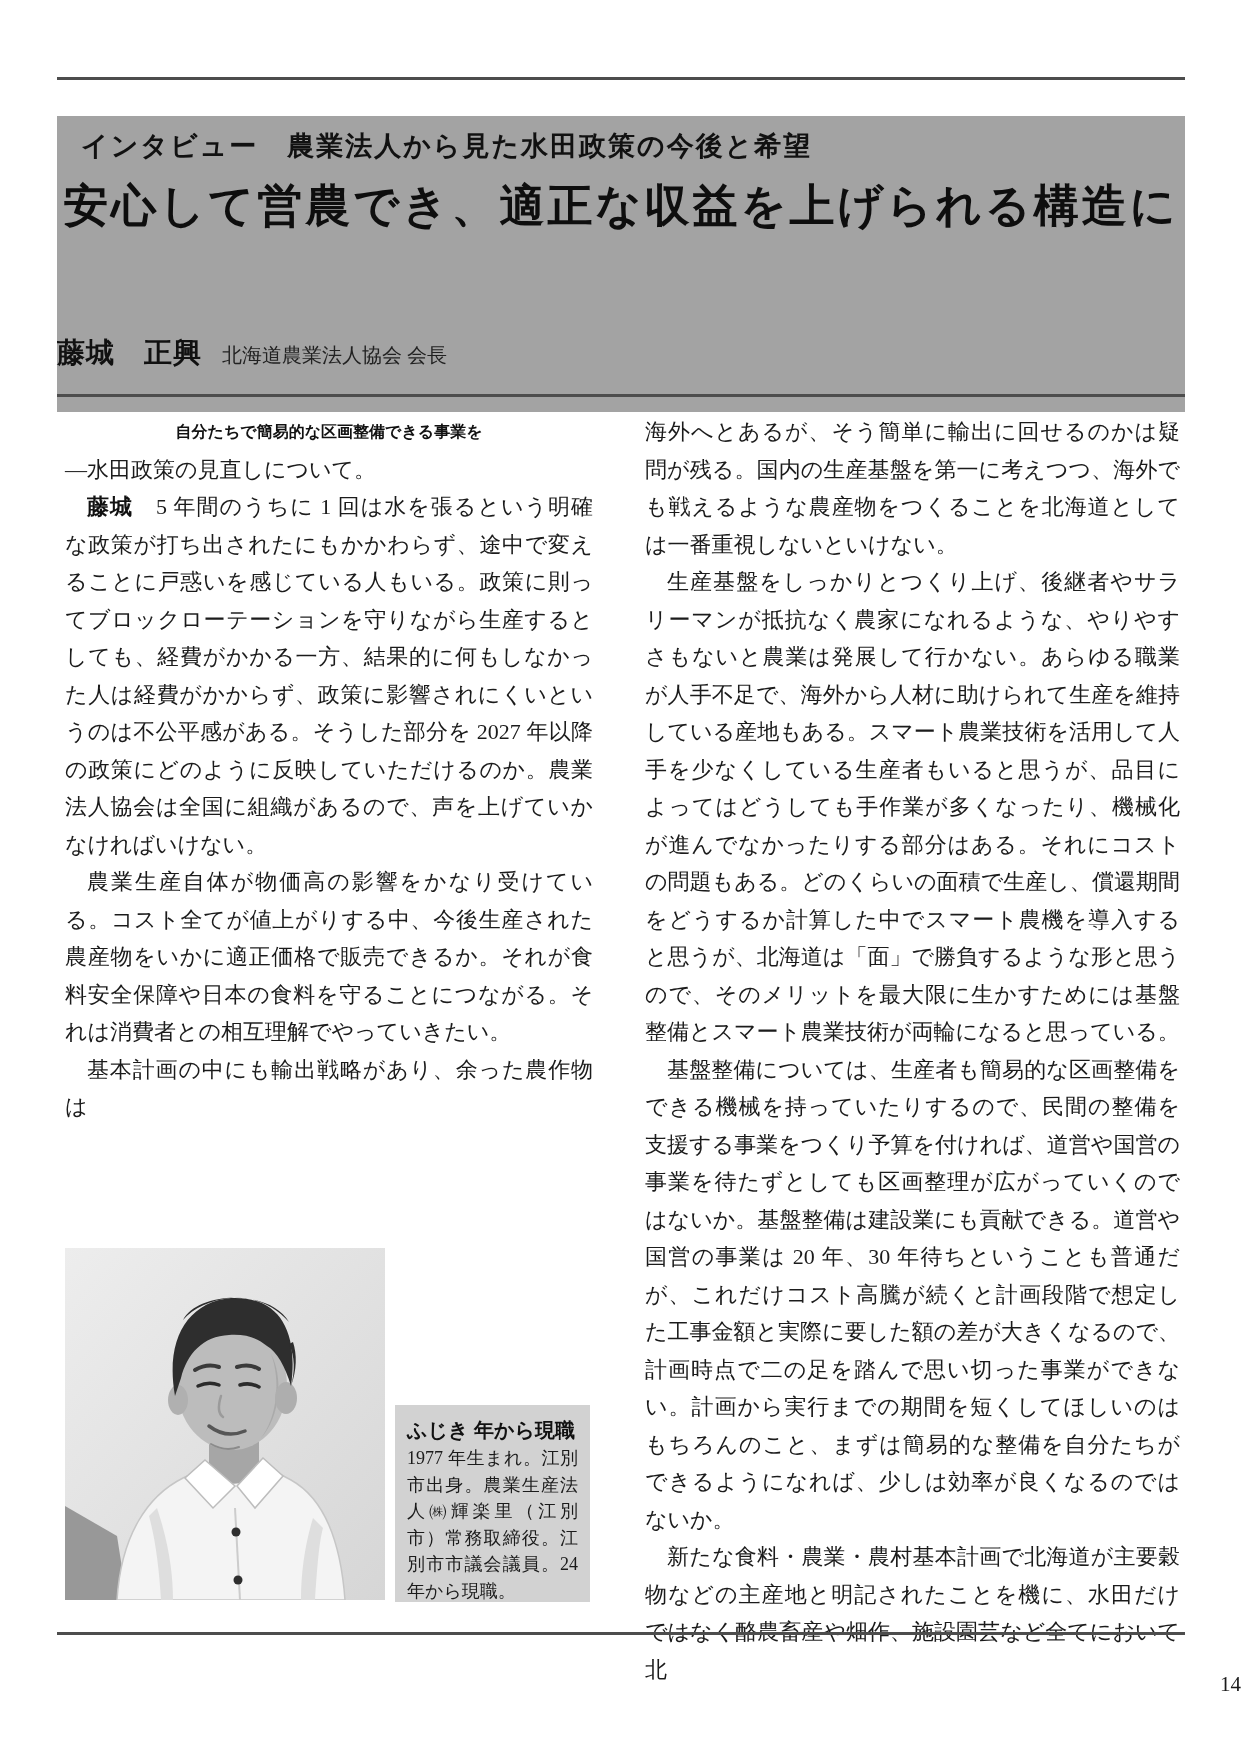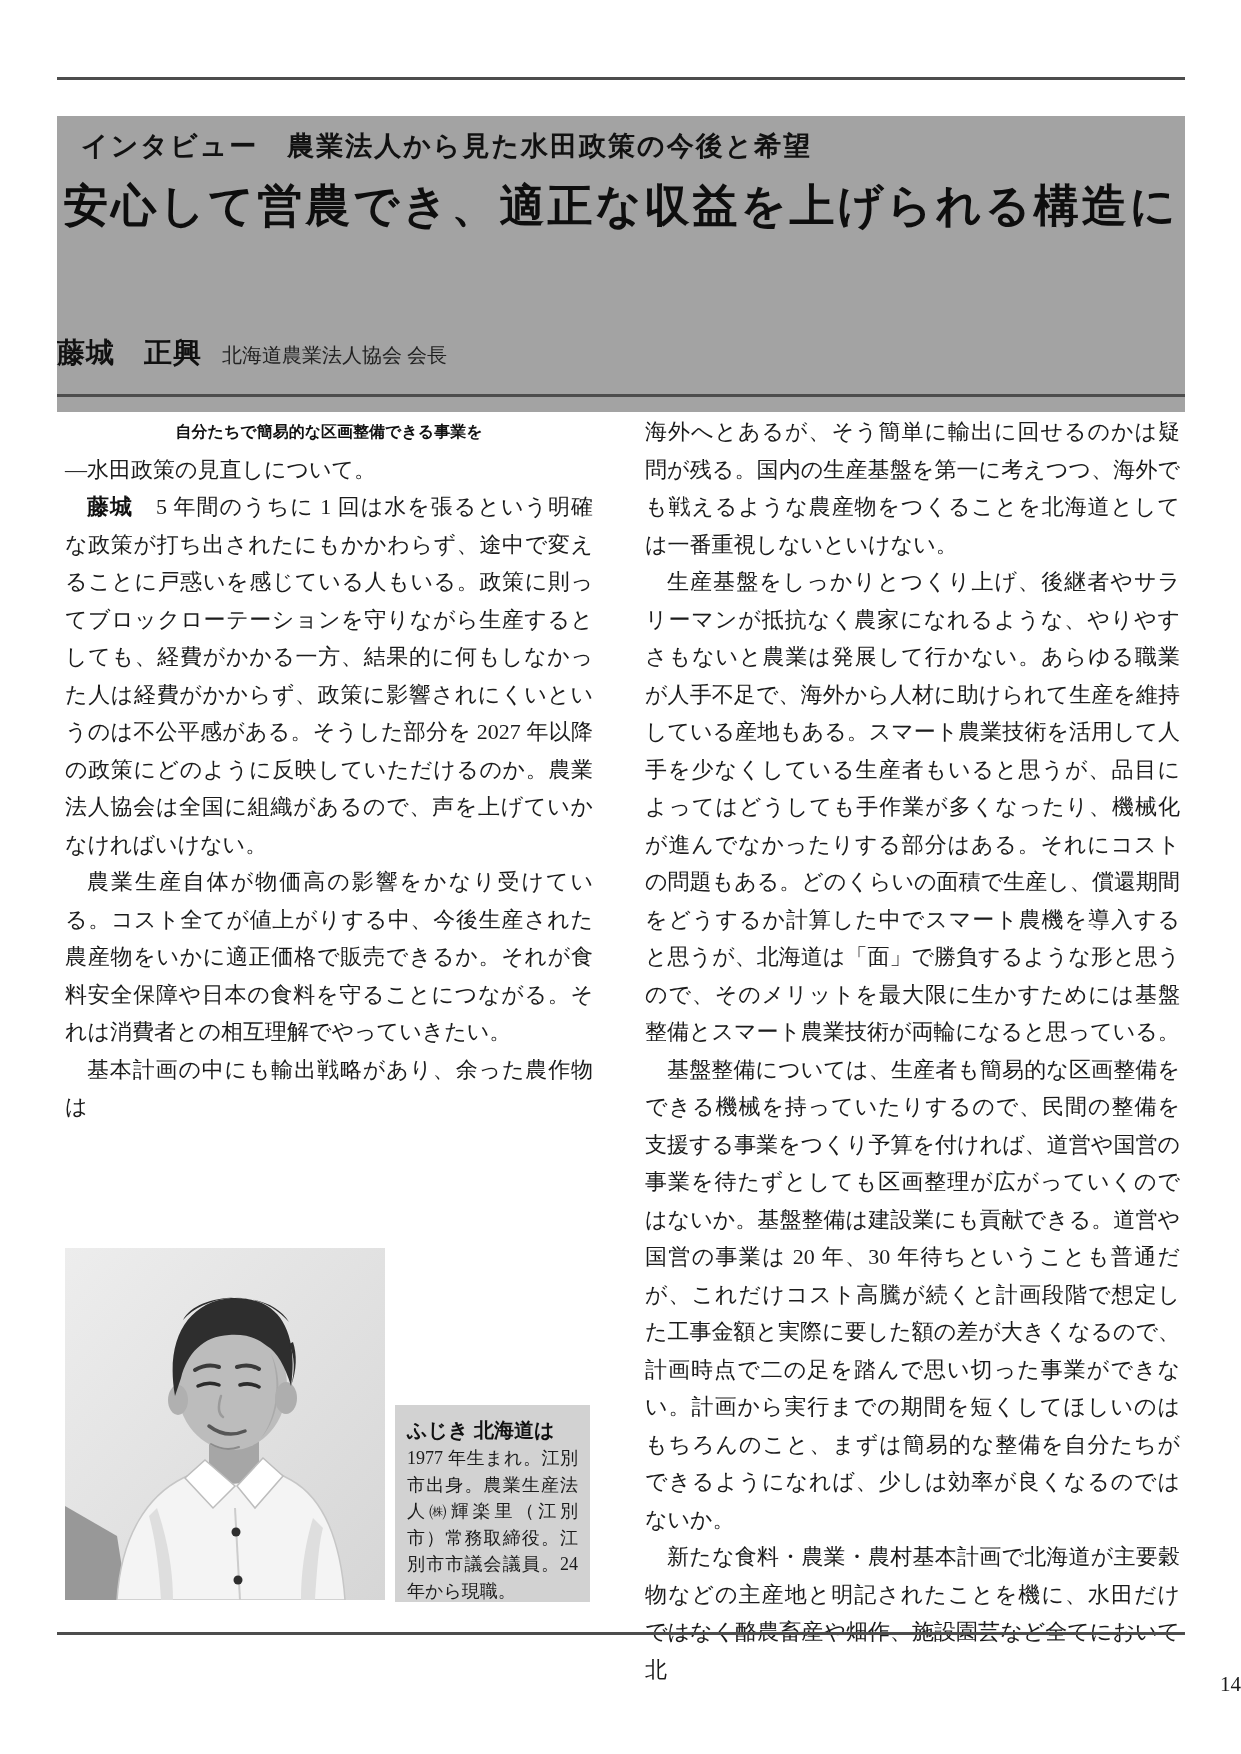--- a/index.html
+++ b/index.html
@@ -162,21 +162,21 @@
       <path d="M175,137 q10,-3 19,2" stroke="#2b2b2b" stroke-width="3.5" fill="none" stroke-linecap="round"></path>
 
       <path d="M156,148 q-5,16 2,21" stroke="#9b9b9b" stroke-width="2.5" fill="none" stroke-linecap="round"></path>
 
       <path d="M144,178 q17,13 36,5" stroke="#565656" stroke-width="3.5" fill="none" stroke-linecap="round"></path>
       <path d="M146,196 q14,8 28,3" stroke="#8b8b8b" stroke-width="2" fill="none" stroke-linecap="round"></path>
     </svg>
   </div>
 
   <div class="profile-box">
-    <p class="profile-name">ふじき 北海道は</p>
+    <p class="profile-name">ふじき 年から現職</p>
     <p class="profile-bio">1977 年生まれ。江別市出身。農業生産法人㈱輝楽里（江別市）常務取締役。江別市市議会議員。24 年から現職。</p>
   </div>
 
   <div class="rule rule-bottom"></div>
 
   <div class="page-number">14</div>
 
 </div>
 
 </body></html>

